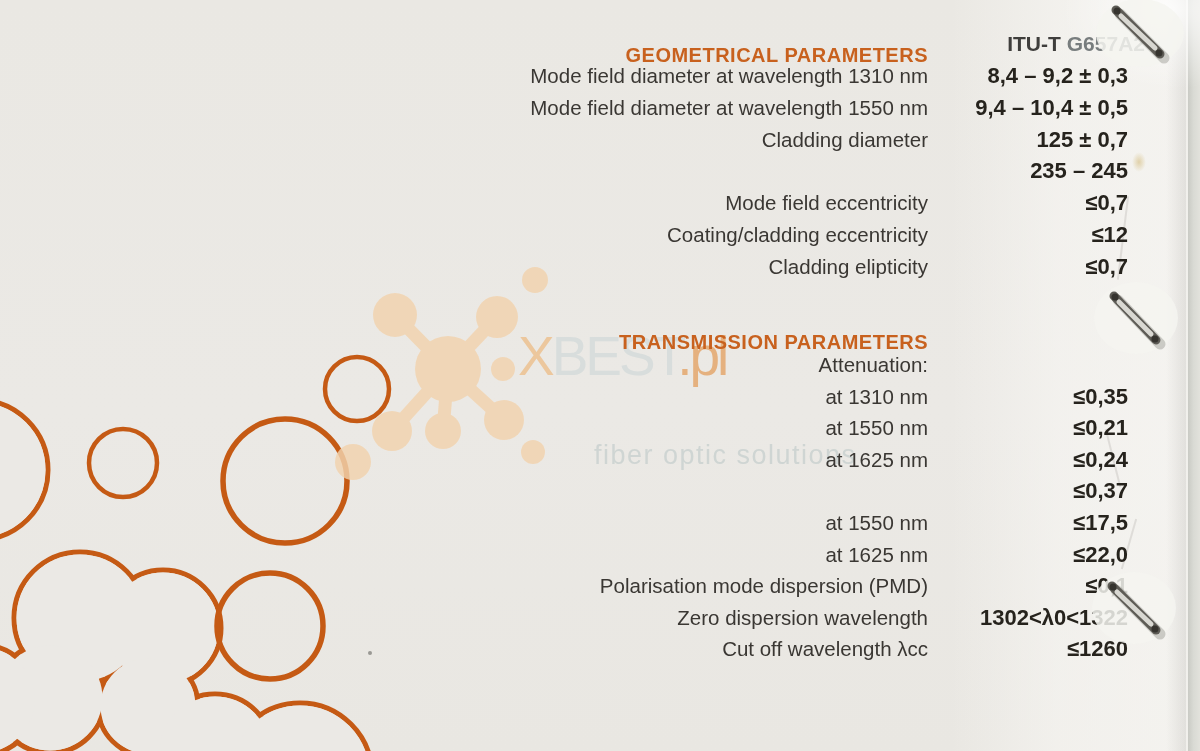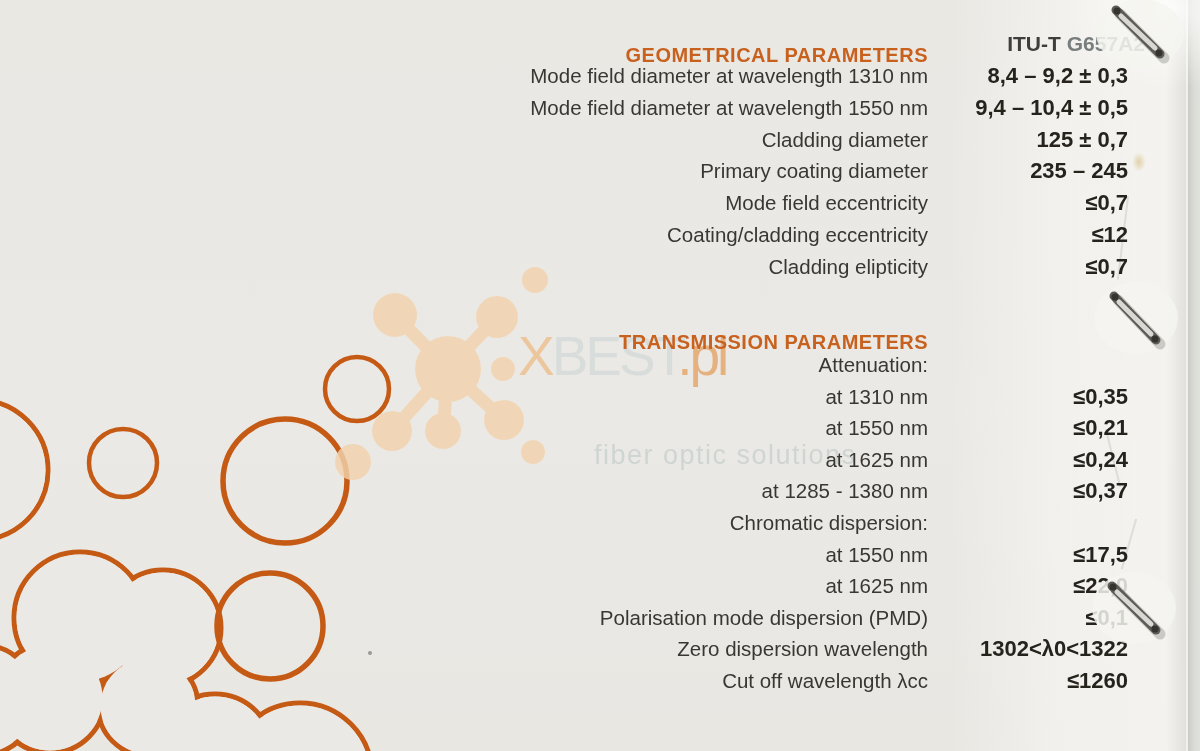--- a/index.html
+++ b/index.html
@@ -141,21 +141,20 @@
         </div>
         <div class="row">
           <span class="label">Mode field diameter at wavelength 1550 nm</span>
           <span class="value">9,4 – 10,4 ± 0,5</span>
         </div>
         <div class="row">
           <span class="label">Cladding diameter</span>
           <span class="value">125 ± 0,7</span>
         </div>
         <div class="row">
-          <span class="label">Primary coating diameter</span>
           <span class="value">235 – 245</span>
         </div>
         <div class="row">
           <span class="label">Mode field eccentricity</span>
           <span class="value">≤0,7</span>
         </div>
         <div class="row">
           <span class="label">Coating/cladding eccentricity</span>
           <span class="value">≤12</span>
         </div>
@@ -179,26 +178,21 @@
         </div>
         <div class="row">
           <span class="label">at 1550 nm</span>
           <span class="value">≤0,21</span>
         </div>
         <div class="row">
           <span class="label">at 1625 nm</span>
           <span class="value">≤0,24</span>
         </div>
         <div class="row">
-          <span class="label">at 1285 - 1380 nm</span>
           <span class="value">≤0,37</span>
-        </div>
-        <div class="row">
-          <span class="label">Chromatic dispersion:</span>
-          <span class="value"></span>
         </div>
         <div class="row">
           <span class="label">at 1550 nm</span>
           <span class="value">≤17,5</span>
         </div>
         <div class="row">
           <span class="label">at 1625 nm</span>
           <span class="value">≤22,0</span>
         </div>
         <div class="row">

